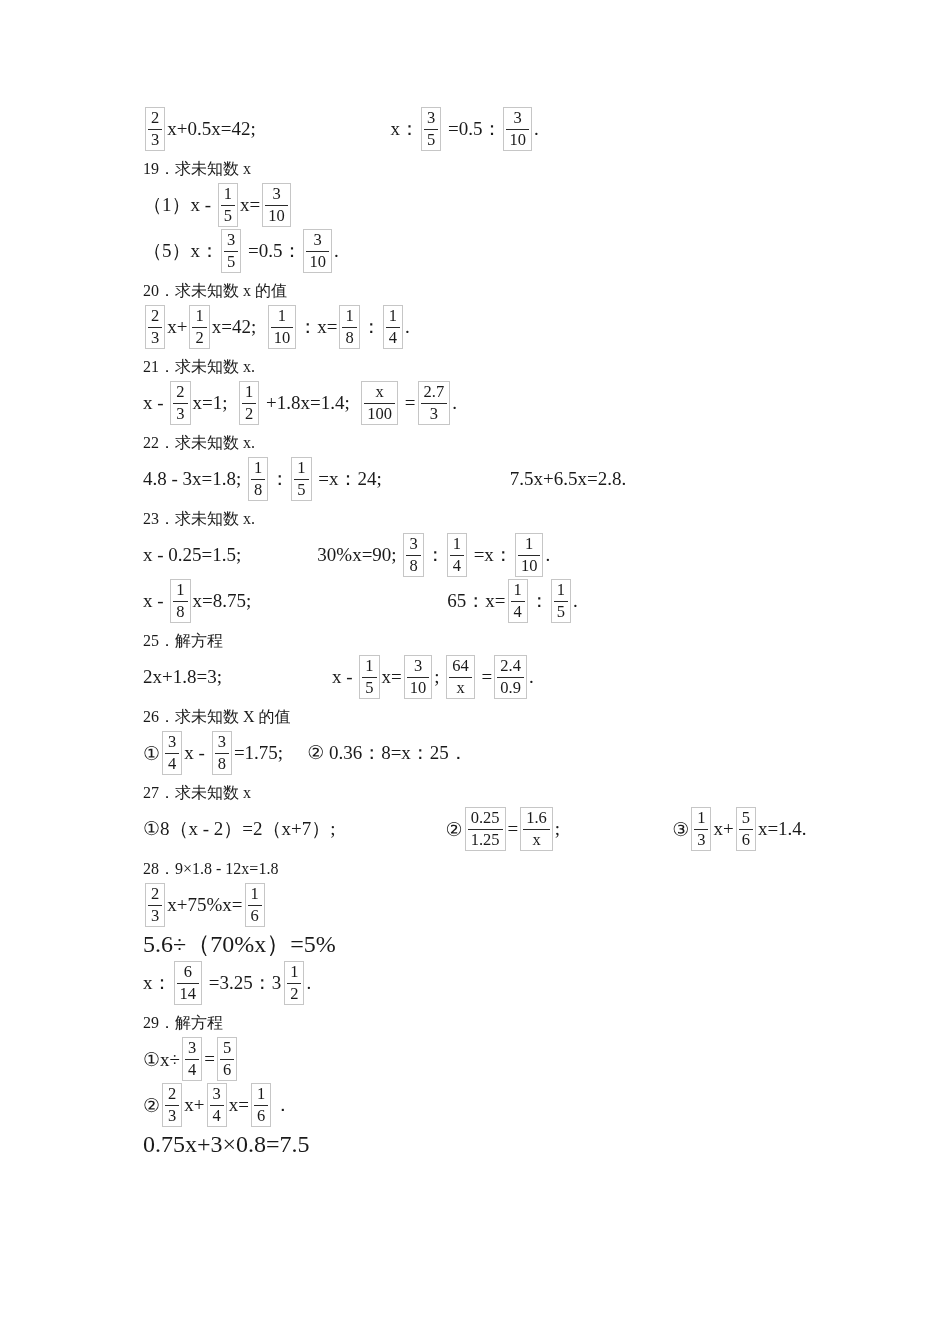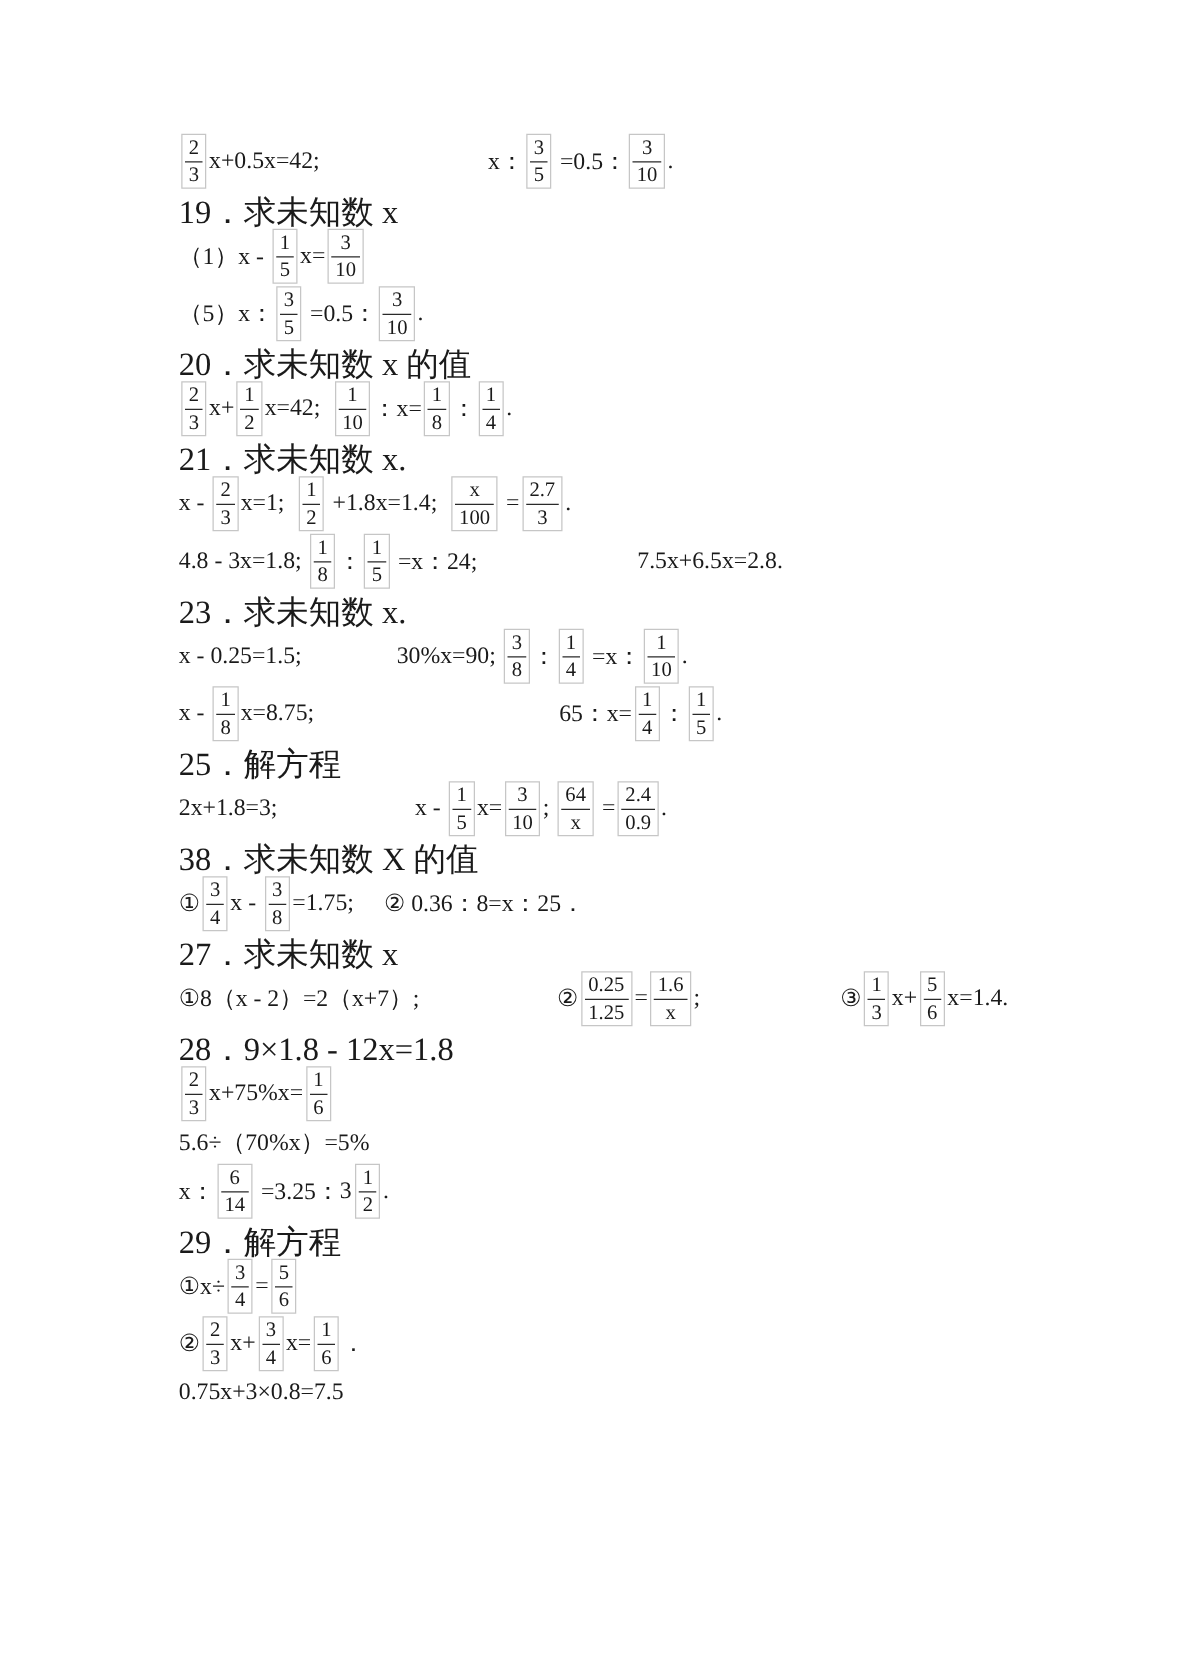--- a/index.html
+++ b/index.html
@@ -11,22 +11,22 @@
   }
   .page {
     position:relative;
     width:950px; height:1344px;
     background:#ffffff;
     padding:106px 30px 0 143px;
     overflow:hidden;
   }
   .line { display:flex; align-items:center; white-space:pre; }
   .line.eq    { min-height:46px; font-size:19px; }
-  .line.head  { height:22px; margin:6px 0 2px; font-size:26px; }
-  .line.plain { height:24px; margin:4px 0;     font-size:19px; }
+  .line.head  { height:22px; margin:6px 0 2px; font-size:16px; }
+  .line.plain { height:24px; margin:4px 0;     font-size:24px; }
   .txt { white-space:pre; }
   .gap { display:inline-block; height:1px; flex:0 0 auto; }
   .frac {
     display:inline-flex; flex-direction:column; align-items:stretch;
     text-align:center;
     font-size:16.5px; line-height:1.12;
     border:1px solid #c6c6c6;
     padding:1px 2px;
     margin:0 2px;
     vertical-align:middle;
@@ -43,27 +43,28 @@
 <div class="page">
   <div id="doc">
       <div class="line eq"><span class="frac"><span class="num">2</span><span class="den">3</span></span><span class="txt">x+0.5x=42; </span><span class="gap" style="width: 130px;"></span><span class="txt">x：</span><span class="frac"><span class="num">3</span><span class="den">5</span></span><span class="txt"> =0.5：</span><span class="frac"><span class="num">3</span><span class="den">10</span></span><span class="txt">.</span></div>
       <div class="line head"><span class="txt">19．求未知数 x</span></div>
       <div class="line eq"><span class="txt">（1）x - </span><span class="frac"><span class="num">1</span><span class="den">5</span></span><span class="txt">x=</span><span class="frac"><span class="num">3</span><span class="den">10</span></span></div>
       <div class="line eq"><span class="txt">（5）x：</span><span class="frac"><span class="num">3</span><span class="den">5</span></span><span class="txt"> =0.5：</span><span class="frac"><span class="num">3</span><span class="den">10</span></span><span class="txt">.</span></div>
       <div class="line head"><span class="txt">20．求未知数 x 的值</span></div>
       <div class="line eq"><span class="frac"><span class="num">2</span><span class="den">3</span></span><span class="txt">x+</span><span class="frac"><span class="num">1</span><span class="den">2</span></span><span class="txt">x=42;  </span><span class="frac"><span class="num">1</span><span class="den">10</span></span><span class="txt">：x=</span><span class="frac"><span class="num">1</span><span class="den">8</span></span><span class="txt">：</span><span class="frac"><span class="num">1</span><span class="den">4</span></span><span class="txt">.</span></div>
       <div class="line head"><span class="txt">21．求未知数 x.</span></div>
       <div class="line eq"><span class="txt">x - </span><span class="frac"><span class="num">2</span><span class="den">3</span></span><span class="txt">x=1;  </span><span class="frac"><span class="num">1</span><span class="den">2</span></span><span class="txt"> +1.8x=1.4;  </span><span class="frac"><span class="num">x</span><span class="den">100</span></span><span class="txt"> =</span><span class="frac"><span class="num">2.7</span><span class="den">3</span></span><span class="txt">.</span></div>
+      <div class="line head"><span class="txt">22．求未知数 x.</span></div>
       <div class="line eq"><span class="txt">4.8 - 3x=1.8; </span><span class="frac"><span class="num">1</span><span class="den">8</span></span><span class="txt">：</span><span class="frac"><span class="num">1</span><span class="den">5</span></span><span class="txt"> =x：24;</span><span class="gap" style="width: 128px;"></span><span class="txt">7.5x+6.5x=2.8.</span></div>
       <div class="line head"><span class="txt">23．求未知数 x.</span></div>
       <div class="line eq"><span class="txt">x - 0.25=1.5;</span><span class="gap" style="width: 76px;"></span><span class="txt">30%x=90; </span><span class="frac"><span class="num">3</span><span class="den">8</span></span><span class="txt">：</span><span class="frac"><span class="num">1</span><span class="den">4</span></span><span class="txt"> =x：</span><span class="frac"><span class="num">1</span><span class="den">10</span></span><span class="txt">.</span></div>
       <div class="line eq"><span class="txt">x - </span><span class="frac"><span class="num">1</span><span class="den">8</span></span><span class="txt">x=8.75;</span><span class="gap" style="width: 196px;"></span><span class="txt">65：x=</span><span class="frac"><span class="num">1</span><span class="den">4</span></span><span class="txt">：</span><span class="frac"><span class="num">1</span><span class="den">5</span></span><span class="txt">.</span></div>
       <div class="line head"><span class="txt">25．解方程</span></div>
       <div class="line eq"><span class="txt">2x+1.8=3;</span><span class="gap" style="width: 110px;"></span><span class="txt">x - </span><span class="frac"><span class="num">1</span><span class="den">5</span></span><span class="txt">x=</span><span class="frac"><span class="num">3</span><span class="den">10</span></span><span class="txt">; </span><span class="frac"><span class="num">64</span><span class="den">x</span></span><span class="txt"> =</span><span class="frac"><span class="num">2.4</span><span class="den">0.9</span></span><span class="txt">.</span></div>
-      <div class="line head"><span class="txt">38．求未知数 X 的值</span></div>
+      <div class="line head"><span class="txt">26．求未知数 X 的值</span></div>
       <div class="line eq"><span class="txt">①</span><span class="frac"><span class="num">3</span><span class="den">4</span></span><span class="txt">x - </span><span class="frac"><span class="num">3</span><span class="den">8</span></span><span class="txt">=1.75;</span><span class="gap" style="width: 24px;"></span><span class="txt">② 0.36：8=x：25．</span></div>
       <div class="line head"><span class="txt">27．求未知数 x</span></div>
       <div class="line eq"><span class="txt">①8（x - 2）=2（x+7）;</span><span class="gap" style="width: 110px;"></span><span class="txt">②</span><span class="frac"><span class="num">0.25</span><span class="den">1.25</span></span><span class="txt">=</span><span class="frac"><span class="num">1.6</span><span class="den">x</span></span><span class="txt">;</span><span class="gap" style="width: 112px;"></span><span class="txt">③</span><span class="frac"><span class="num">1</span><span class="den">3</span></span><span class="txt">x+</span><span class="frac"><span class="num">5</span><span class="den">6</span></span><span class="txt">x=1.4.</span></div>
       <div class="line head"><span class="txt">28．9×1.8 - 12x=1.8</span></div>
       <div class="line eq"><span class="frac"><span class="num">2</span><span class="den">3</span></span><span class="txt">x+75%x=</span><span class="frac"><span class="num">1</span><span class="den">6</span></span></div>
       <div class="line plain"><span class="txt">5.6÷（70%x）=5%</span></div>
       <div class="line eq"><span class="txt">x：</span><span class="frac"><span class="num">6</span><span class="den">14</span></span><span class="txt"> =3.25：</span><span class="mixed"><span class="whole">3</span><span class="frac"><span class="num">1</span><span class="den">2</span></span></span><span class="txt">.</span></div>
       <div class="line head"><span class="txt">29．解方程</span></div>
       <div class="line eq"><span class="txt">①x÷</span><span class="frac"><span class="num">3</span><span class="den">4</span></span><span class="txt">=</span><span class="frac"><span class="num">5</span><span class="den">6</span></span></div>
       <div class="line eq"><span class="txt">②</span><span class="frac"><span class="num">2</span><span class="den">3</span></span><span class="txt">x+</span><span class="frac"><span class="num">3</span><span class="den">4</span></span><span class="txt">x=</span><span class="frac"><span class="num">1</span><span class="den">6</span></span><span class="txt">．</span></div>

